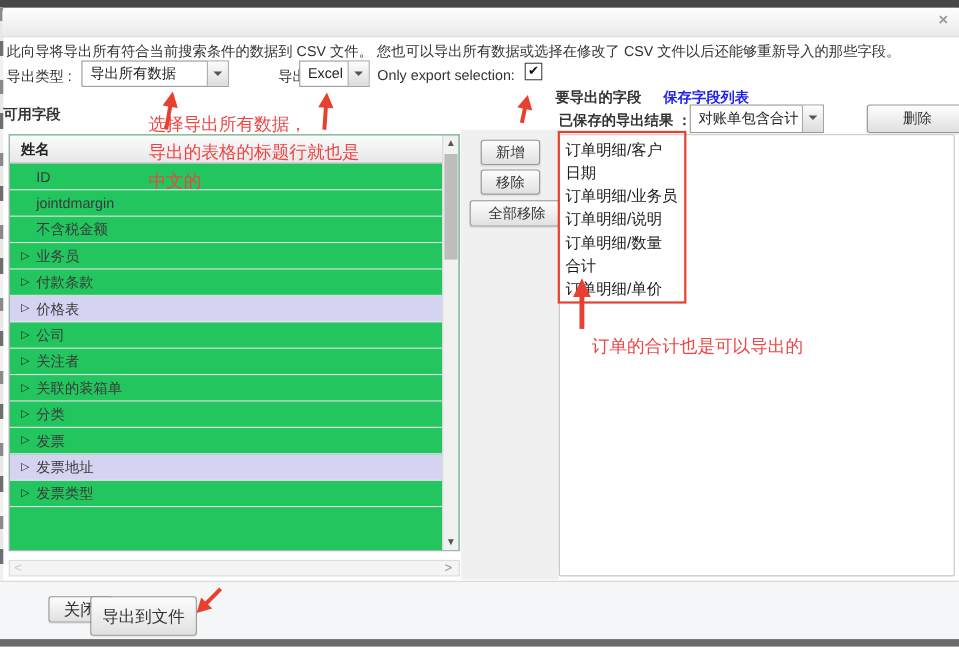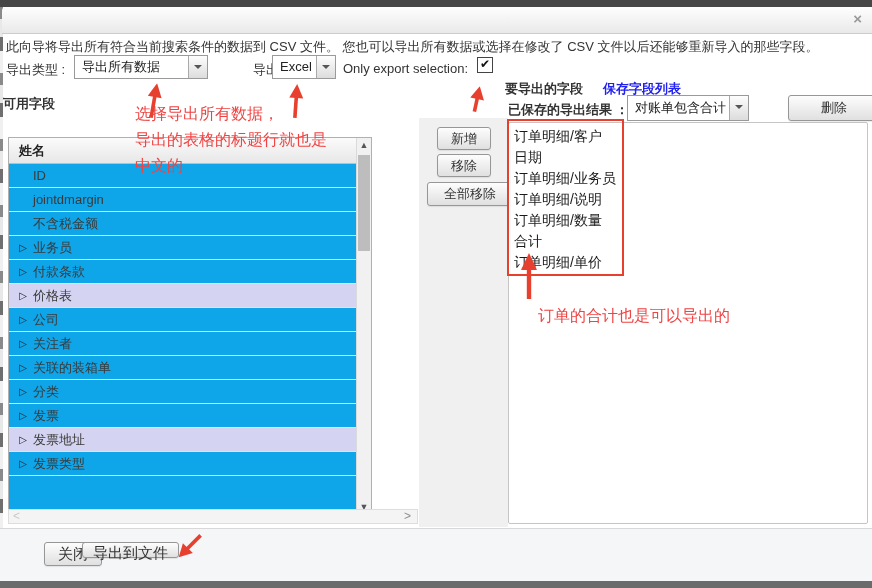--- a/index.html
+++ b/index.html
@@ -37,22 +37,22 @@
   #only-sel-checkbox{position:absolute;left:477px;top:57px;width:14px;height:14px;background:#fff;
     border:1px solid #444;font-size:12px;font-weight:bold;color:#111;line-height:13px;text-align:center;cursor:pointer;}
 
   
   .btn{position:absolute;box-sizing:border-box;background:linear-gradient(#fdfdfd,#e0e0e0);
     border:1px solid #979797;border-radius:3px;font-size:13px;color:#333;text-align:center;cursor:pointer;
     box-shadow:0 1px 1px rgba(0,0,0,0.08);}
   .btn-lg{font-size:15px;}
 
   
-  #field-list{position:absolute;left:8px;top:137px;width:364px;height:379px;border:1px solid #b0b0b0;
-    box-sizing:border-box;background:#0ea5e9;overflow:hidden;}
+  #field-list{position:absolute;left:8px;top:122px;width:410px;height:379px;border:1px solid #b0b0b0;
+    box-sizing:border-box;background:#22c55e;overflow:hidden;}
   #list-header{height:26px;line-height:26px;padding-left:10px;font-size:13px;font-weight:bold;color:#222;
     background:linear-gradient(#fbfbfb,#e7e7e7);border-bottom:1px solid #bdbdbd;width:393px;box-sizing:border-box;}
   #rows{position:absolute;left:0;top:26px;width:393px;}
   .row{height:23px;line-height:23px;border-bottom:1px solid #e3e3e3;font-size:13px;color:#3a3a3a;
     white-space:nowrap;cursor:pointer;display:flex;align-items:center;}
   .row .tri{width:16px;text-align:center;font-size:10px;color:#222;flex:0 0 16px;margin-left:6px;}
   .row.noexp .tri{visibility:hidden;}
   .row .rlabel{margin-left:2px;}
   .row.hl{background:#d4d4f2;}
 
@@ -244,13 +244,13 @@
 <svg class="ar" style="left:519px;top:253px;" width="20" height="46">
   <polygon points="10,0 2,17 18,17" fill="#e8402f"></polygon>
     <rect x="7.8" y="14" width="4.4" height="32" fill="#e8402f"></rect>
 </svg>
 <svg class="ar" style="left:182px;top:530px;transform:rotate(225deg);" width="16" height="32">
   <polygon points="8,0 1,13 15,13" fill="#e8402f"></polygon>
     <rect x="6.2" y="11" width="3.6" height="20" fill="#e8402f"></rect>
 </svg>
 
 <button class="btn btn-lg" style="left:20px;top:542px;width:58px;height:24px;margin-left:24px;">关闭</button>
-<button class="btn btn-lg" style="left:82px;top:542px;width:97px;height:16px;font-family:Liberation Mono, monospace;">导出到文件</button>
+<button class="btn btn-lg" style="left:82px;top:542px;width:97px;height:36px;font-family:Liberation Mono, monospace;">导出到文件</button>
 
 </body></html>

